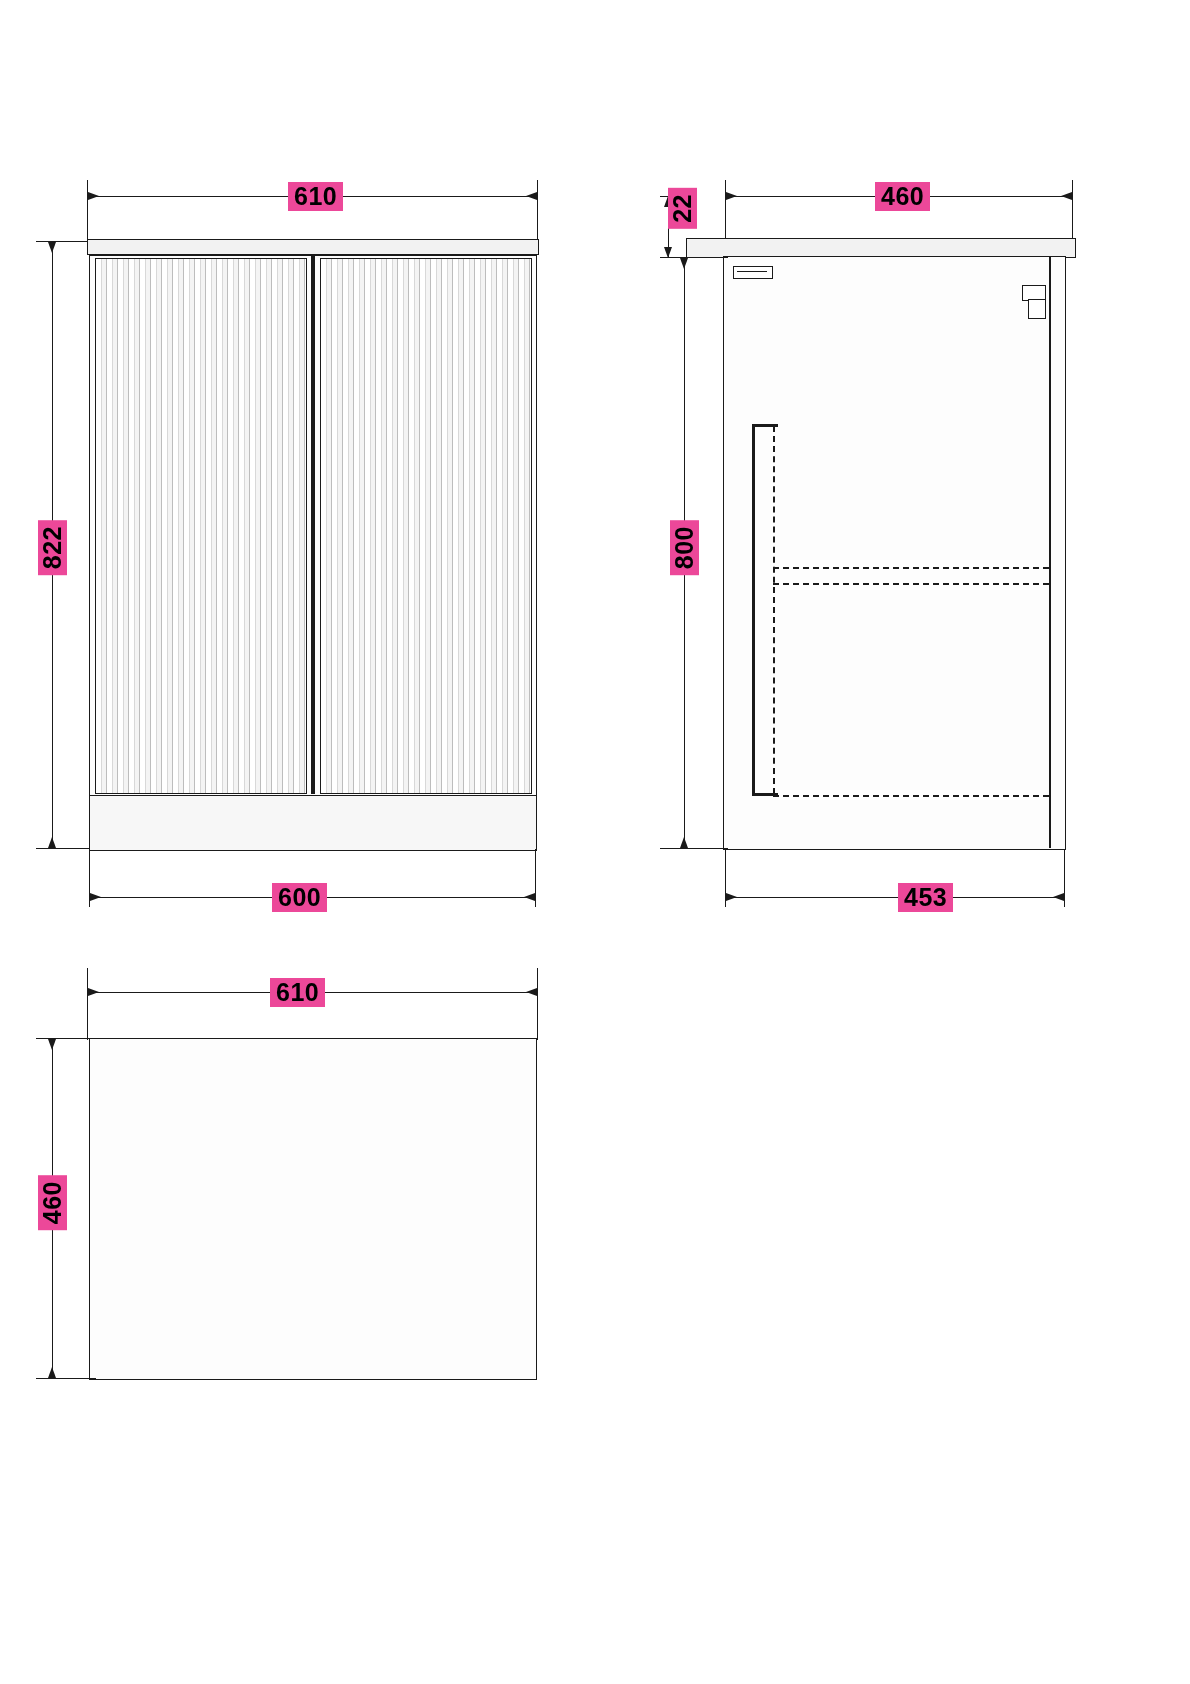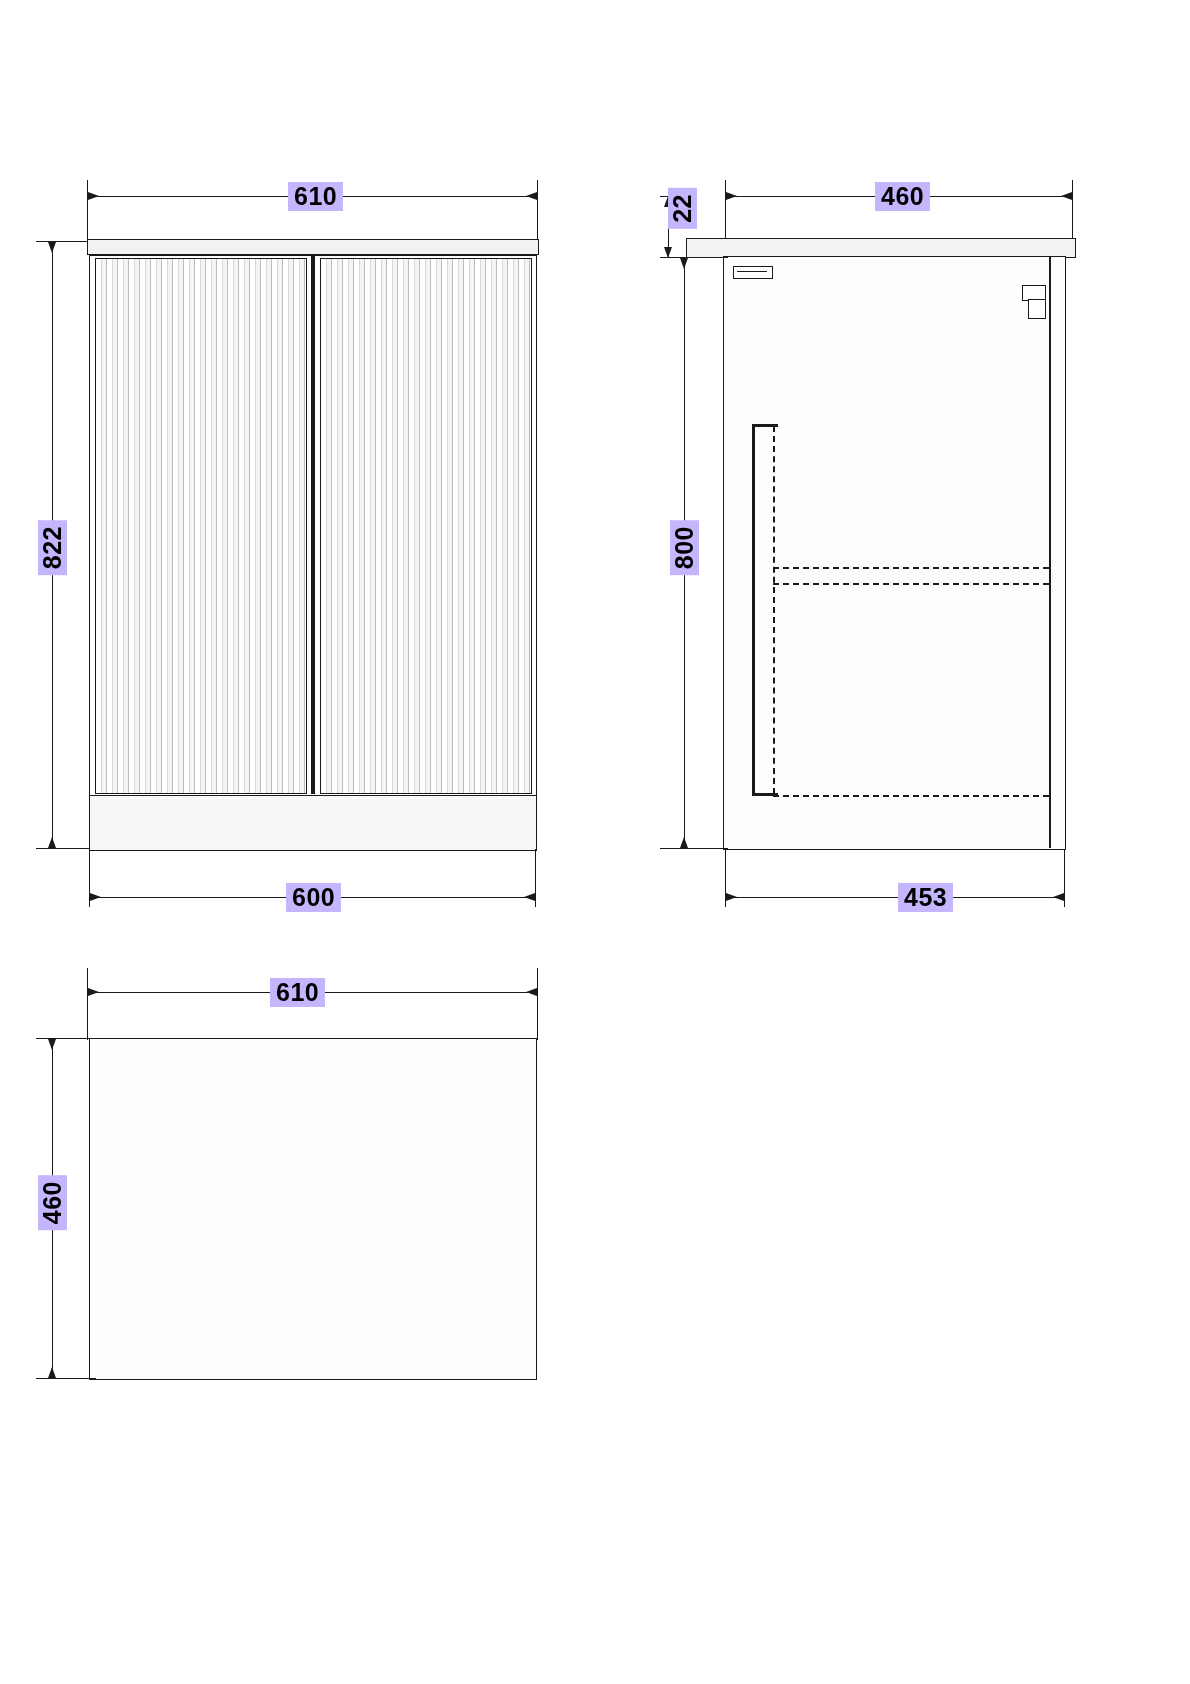--- a/index.html
+++ b/index.html
@@ -18,21 +18,21 @@
   .sheet {
     position: absolute;
     inset: 0;
   }
   .dim-label {
     position: absolute;
     font-weight: bold;
     font-size: 25px;
     letter-spacing: 0.5px;
     color: #000;
-    background: #c4b5fd;
+    background: #ec4899;
     padding: 0 6px;
     white-space: nowrap;
   }
   .dim-label.vertical {
     writing-mode: vertical-rl;
     transform: rotate(180deg);
     padding: 6px 0;
   }
   .line {
     position: absolute;
@@ -167,21 +167,21 @@
     <div class="fluted" style="left:320px; top:258px; width:210px; height:534px;"></div>
     <div class="door-split" style="left:311px; top:256px; height:538px;"></div>
 
     <div class="plinth" style="left:89px; top:795px; width:446px; height:54px;"></div>
 
     <div class="line vline" style="left:89px; top:849px; height:58px;"></div>
     <div class="line vline" style="left:535px; top:849px; height:58px;"></div>
     <div class="line hline" style="left:89px; top:897px; width:446px;"></div>
     <div class="arrow arrow-r" style="left:90px; top:893px;"></div>
     <div class="arrow arrow-l" style="left:524px; top:893px;"></div>
-    <div class="dim-label" style="left:286px; top:883px;">600</div>
+    <div class="dim-label" style="left:272px; top:883px;">600</div>
   </div>
 
   <div id="side-view">
 
     <div class="line vline" style="left:725px; top:180px; height:62px;"></div>
     <div class="line vline" style="left:1072px; top:180px; height:62px;"></div>
     <div class="line hline" style="left:725px; top:196px; width:347px;"></div>
     <div class="arrow arrow-r" style="left:726px; top:192px;"></div>
     <div class="arrow arrow-l" style="left:1061px; top:192px;"></div>
     <div class="dim-label" style="left:875px; top:182px;">460</div>

